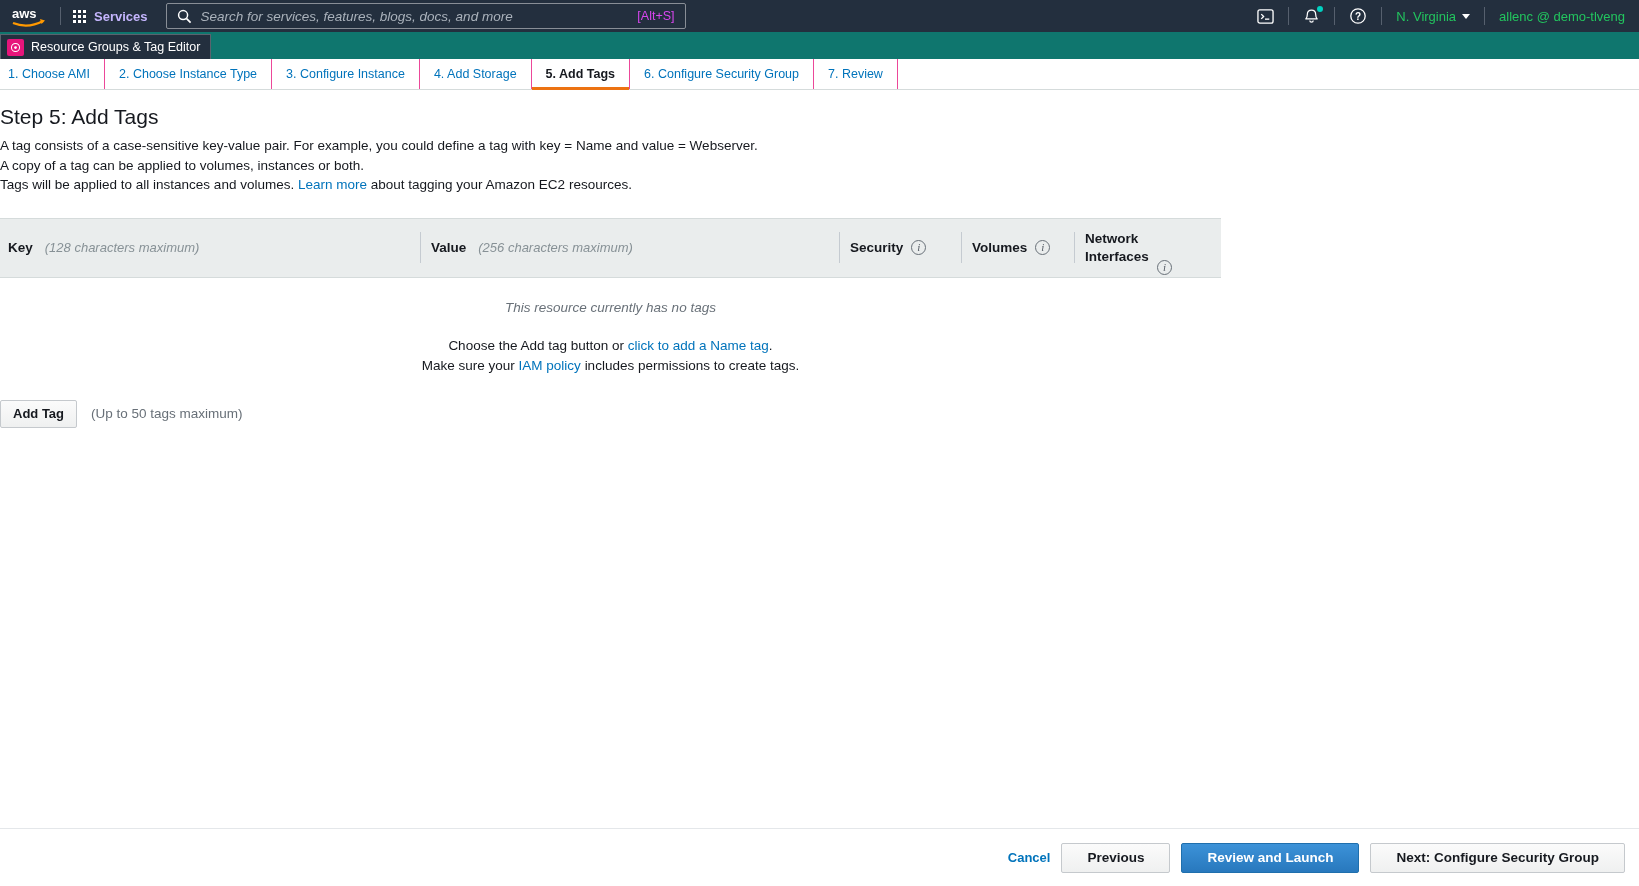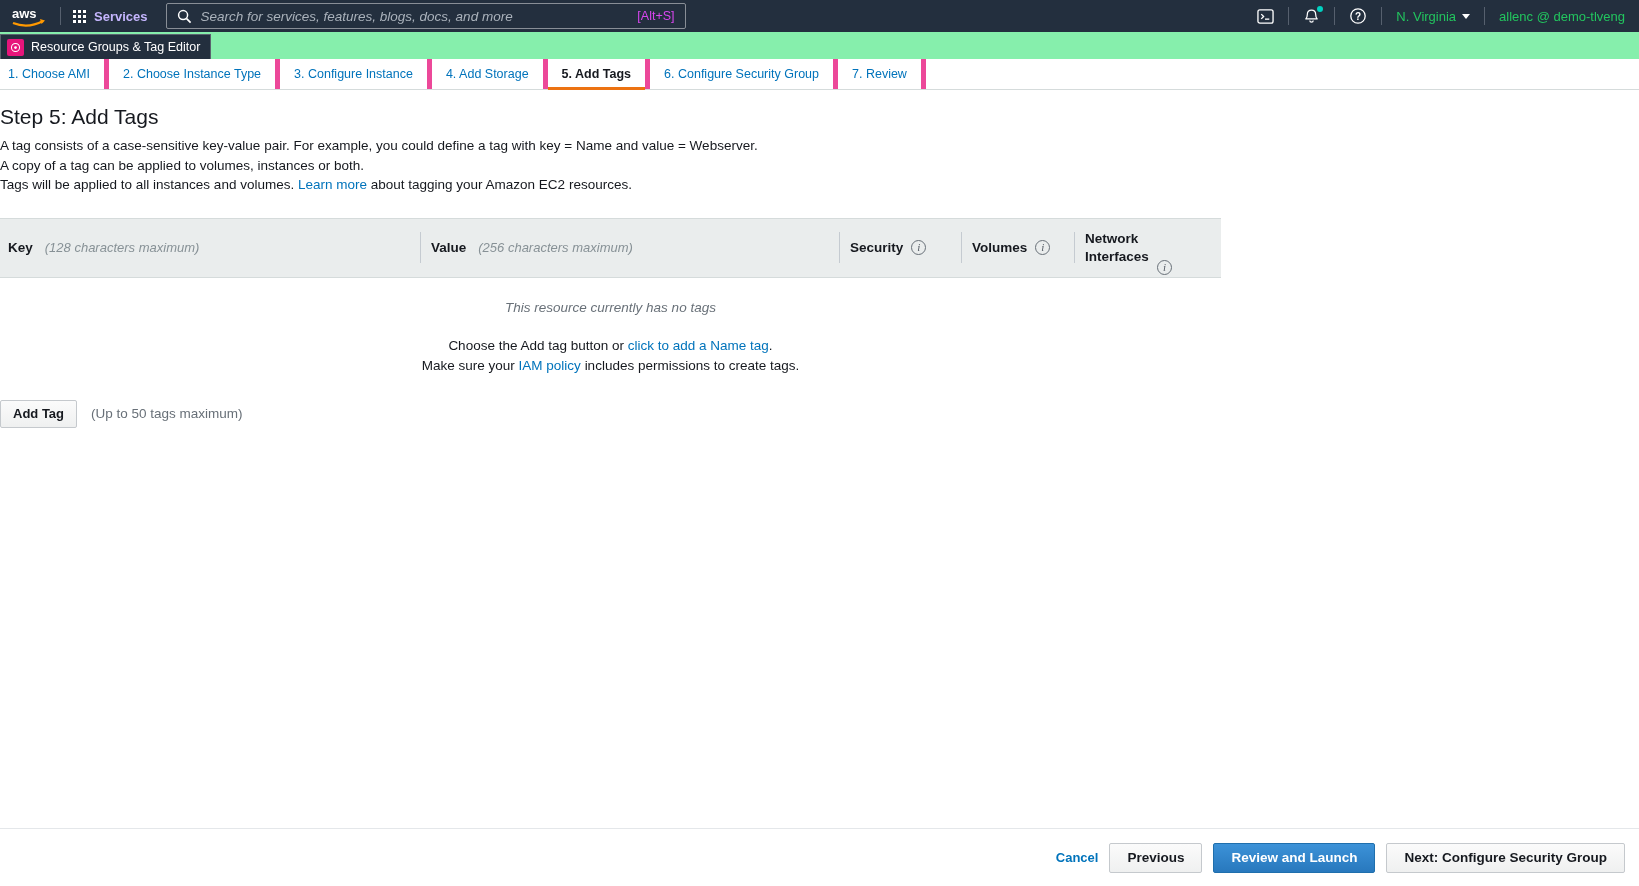--- a/index.html
+++ b/index.html
@@ -72,21 +72,21 @@
     width: 6px; height: 6px; border-radius: 50%; background: #00d1c1;
   }
   .caret-dn {
     display: inline-block; margin-left: 6px;
     border-left: 4px solid transparent; border-right: 4px solid transparent;
     border-top: 5px solid #ffffff;
   }
 
   
   .secondbar {
-    height: 27px; background: #86efac; position: relative;
+    height: 27px; background: #0f766e; position: relative;
   }
   .svc-tab {
     position: absolute; left: 0; top: 2px;
     height: 25px; display: flex; align-items: center; gap: 7px;
     padding: 0 10px 0 6px;
     background: #232f3e;
     border: 1px solid #5a6借; border: 1px solid #5a636e;
     border-bottom: none;
     color: #ffffff; font-size: 12.5px; cursor: pointer; white-space: nowrap;
   }
@@ -98,21 +98,21 @@
   
   .steps {
     display: flex; align-items: stretch; height: 31px;
     border-bottom: 1px solid #d5dbdb; padding-left: 0;
     background: #ffffff;
   }
   .step {
     display: flex; align-items: center; justify-content: center;
     padding: 0 14px; font-size: 12.5px; color: #0073bb;
     cursor: pointer; white-space: nowrap;
-    border-right: 5px solid #ec4899;
+    border-right: 1px solid #ec4899;
     position: relative;
   }
   .step:first-child { padding-left: 8px; }
   .step.active {
     color: #16191f; font-weight: bold; cursor: default;
   }
   .step.active::after {
     content: ""; position: absolute; left: 0; right: 0; bottom: -1px;
     height: 3px; background: #ec7211;
   }
@@ -178,21 +178,21 @@
   
   .footer {
     position: absolute; left: 0; right: 0; bottom: 0;
     height: 58px; border-top: 1px solid #e4e7ea;
     display: flex; align-items: center; justify-content: flex-end;
     gap: 11px; padding-right: 14px; background: #ffffff;
   }
   .cancel-link {
     color: #0073bb; font-size: 13px; font-weight: bold; cursor: pointer;
   }
-  .footer .btn { height: 30px; font-size: 13.5px; padding: 0 17px; }
+  .footer .btn { height: 30px; font-size: 13.5px; padding: 0 25px; }
 </style>
 </head>
 <body>
 
 <div class="topnav">
 
   <div class="aws-logo">
     <svg width="34" height="21" viewBox="0 0 34 21" aria-hidden="true">
       <text x="0" y="12" fill="#ffffff" font-family="Liberation Sans, sans-serif" font-size="13" font-weight="bold">aws</text>
       <path d="M1 17 Q 16 23 31 15" stroke="#ff9900" stroke-width="2.2" fill="none"></path>

